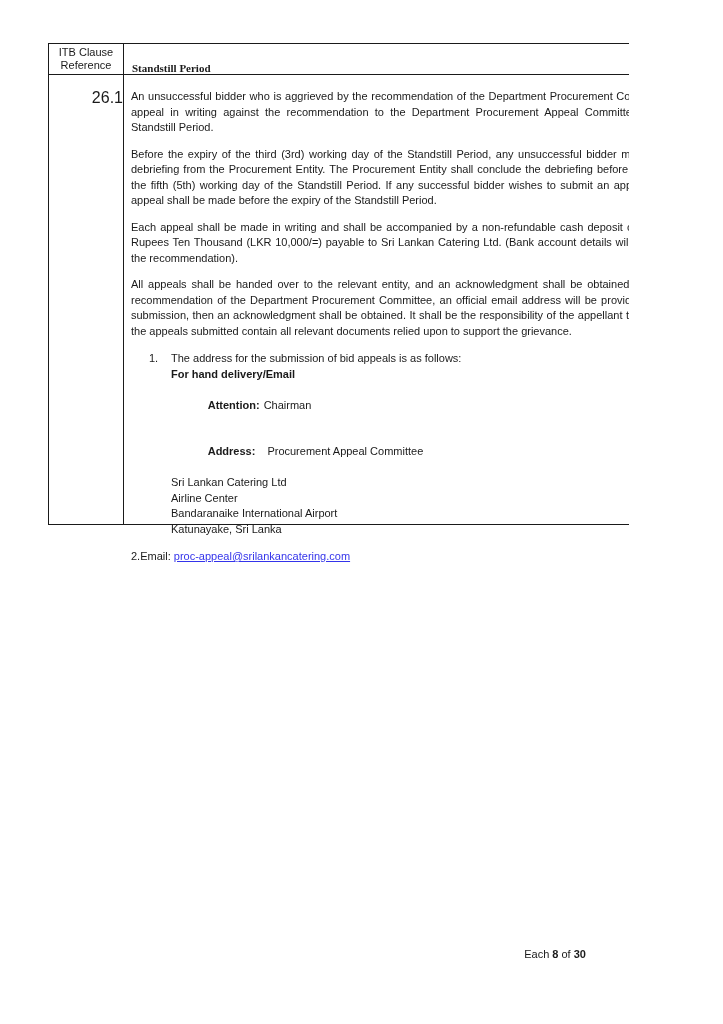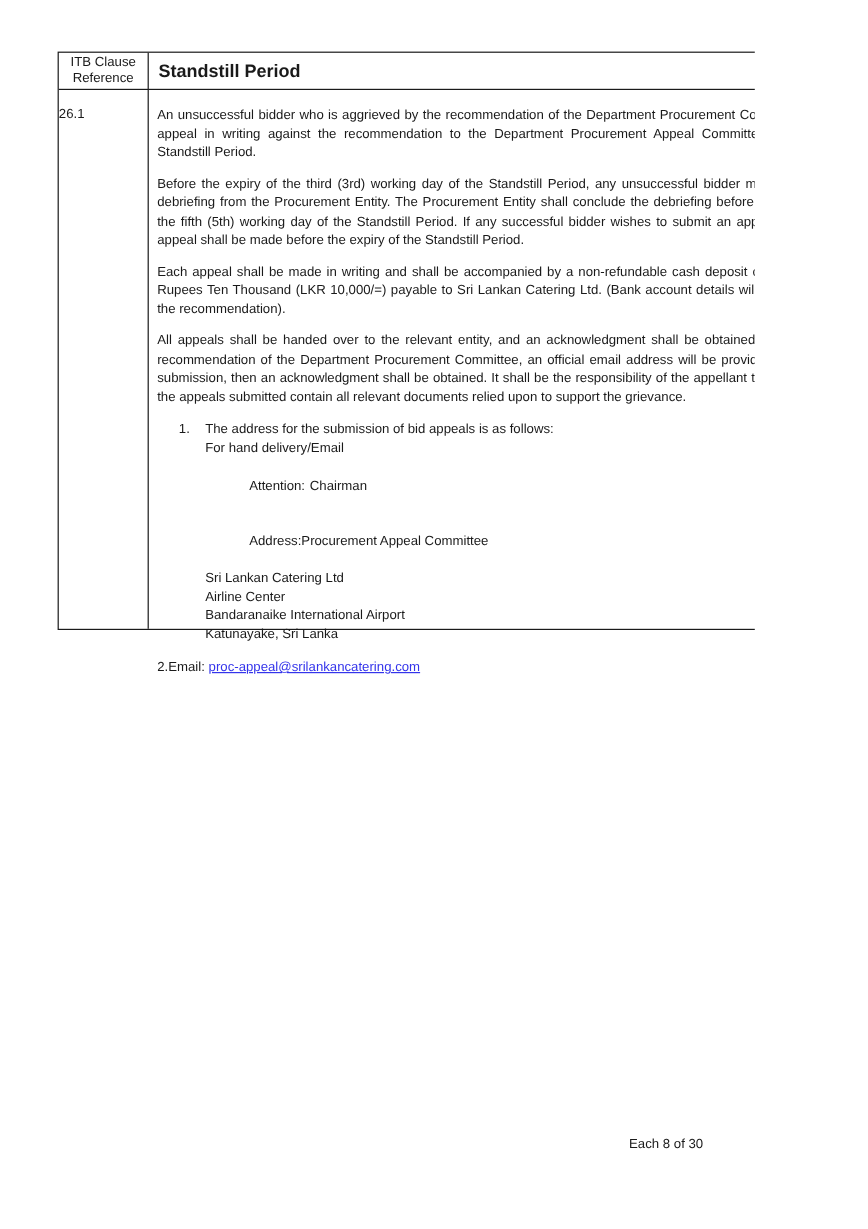--- a/index.html
+++ b/index.html
@@ -37,33 +37,33 @@
   .th-left {
     font-size: 11px;
     line-height: 13.5px;
     text-align: center;
     padding: 3px 4px;
     display: flex;
     align-items: center;
     justify-content: center;
   }
   .th-right {
-    font-size: 15px;
+    font-size: 11px;
     font-weight: bold;
     display: flex;
-    align-items: center;
+    align-items: flex-end;
     padding-left: 8px;
+    font-family: Liberation Serif, serif;
   }
   .th-left, .th-right { height: 31px; }
   .td-left {
     height: 449px;
     padding-top: 14px;
-    padding-right: 16px;
-    text-align: left;
-    font-size: 11px;
+    text-align: right;
+    font-size: 16px;
   }
   .td-right {
     height: 449px;
     box-sizing: border-box;
     padding: 14px 2px 0 7px;
     font-size: 11px;
     line-height: 15.5px;
   }
   .para {
     text-align: justify;
@@ -71,23 +71,23 @@
   }
   .list-item {
     display: flex;
     margin: 12px 0 0 18px;
   }
   .list-num {
     width: 22px;
     flex: 0 0 22px;
   }
   .addr-line { white-space: pre-wrap; }
-  .bold { font-weight: normal; }
+  .bold { font-weight: bold; }
   .label-gap { margin-left: 4px; }
-  .label-gap-wide { }
+  .label-gap-wide { margin-left: 12px; }
   .email-line {
     margin-top: 12px;
   }
   .email-link {
     color: #3434eb;
     text-decoration: underline;
     cursor: pointer;
   }
   .footer {
     position: absolute;

